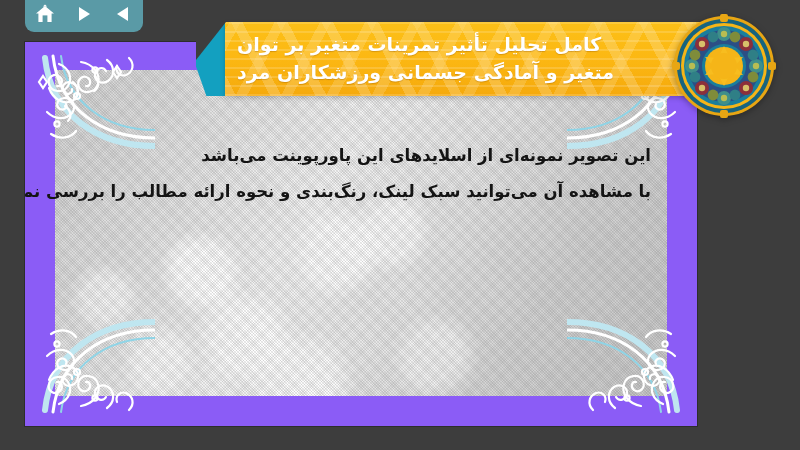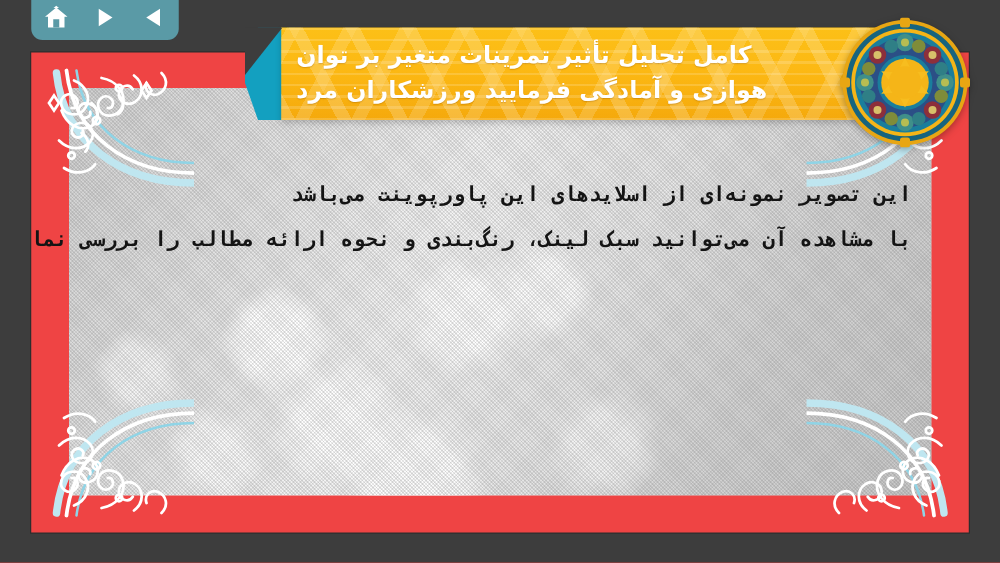--- a/index.html
+++ b/index.html
@@ -15,25 +15,24 @@
     position:absolute;left:25px;top:-14px;width:118px;height:46px;
     background:#5a9aa6;border-radius:9px;
     display:flex;align-items:flex-end;justify-content:space-around;
     padding-bottom:5px;box-sizing:border-box;z-index:40;
   }
   .navbtn{width:28px;height:26px;display:flex;align-items:center;justify-content:center;cursor:pointer;}
   .navbtn svg{display:block;}
 
   
   .slide{
-    position:absolute;left:25px;top:42px;width:750px;height:384px;
-    background:#ef4444;overflow:hidden;
+    position:absolute;left:25px;top:42px;width:672px;height:384px;
+    background:#8b5cf6;overflow:hidden;
     box-shadow:0 0 0 1px rgba(0,0,0,.25);
     z-index:10;
-    font-family:Liberation Mono, monospace;
   }
   
   .panel{
     position:absolute;left:30px;top:28px;right:30px;bottom:30px;
     overflow:hidden;
     background:
       radial-gradient(circle at 24% 62%, rgba(255,255,255,.95) 0 26px, rgba(255,255,255,0) 44px),
       radial-gradient(circle at 31% 82%, rgba(255,255,255,.85) 0 30px, rgba(255,255,255,0) 52px),
       radial-gradient(circle at 46% 56%, rgba(255,255,255,.88) 0 28px, rgba(255,255,255,0) 48px),
       radial-gradient(circle at 55% 50%, rgba(255,255,255,.75) 0 24px, rgba(255,255,255,0) 42px),
@@ -225,21 +224,21 @@
     </div>
   </div>
 
   <div class="tail"></div>
   <div class="tail-dark"></div>
 
   <div class="banner">
     <div class="chev"></div>
     <div class="banner-text">
       <span>کامل تحلیل تأثیر تمرینات متغیر بر توان</span>
-      <span>هوازی و آمادگی فرمایید ورزشکاران مرد</span>
+      <span>متغیر و آمادگی جسمانی ورزشکاران مرد</span>
     </div>
   </div>
 
   <div class="medallion">
     <svg width="104" height="104" viewBox="0 0 104 104">
       <circle cx="52" cy="52" r="50" fill="#e8a613"></circle>
       <circle cx="52" cy="52" r="47" fill="#17647f"></circle>
       <circle cx="52" cy="52" r="43" fill="#f5b518"></circle>
       <circle cx="52" cy="52" r="40" fill="#1a7e9c"></circle>
       <circle cx="52" cy="52" r="36" fill="#2b4f86"></circle>

